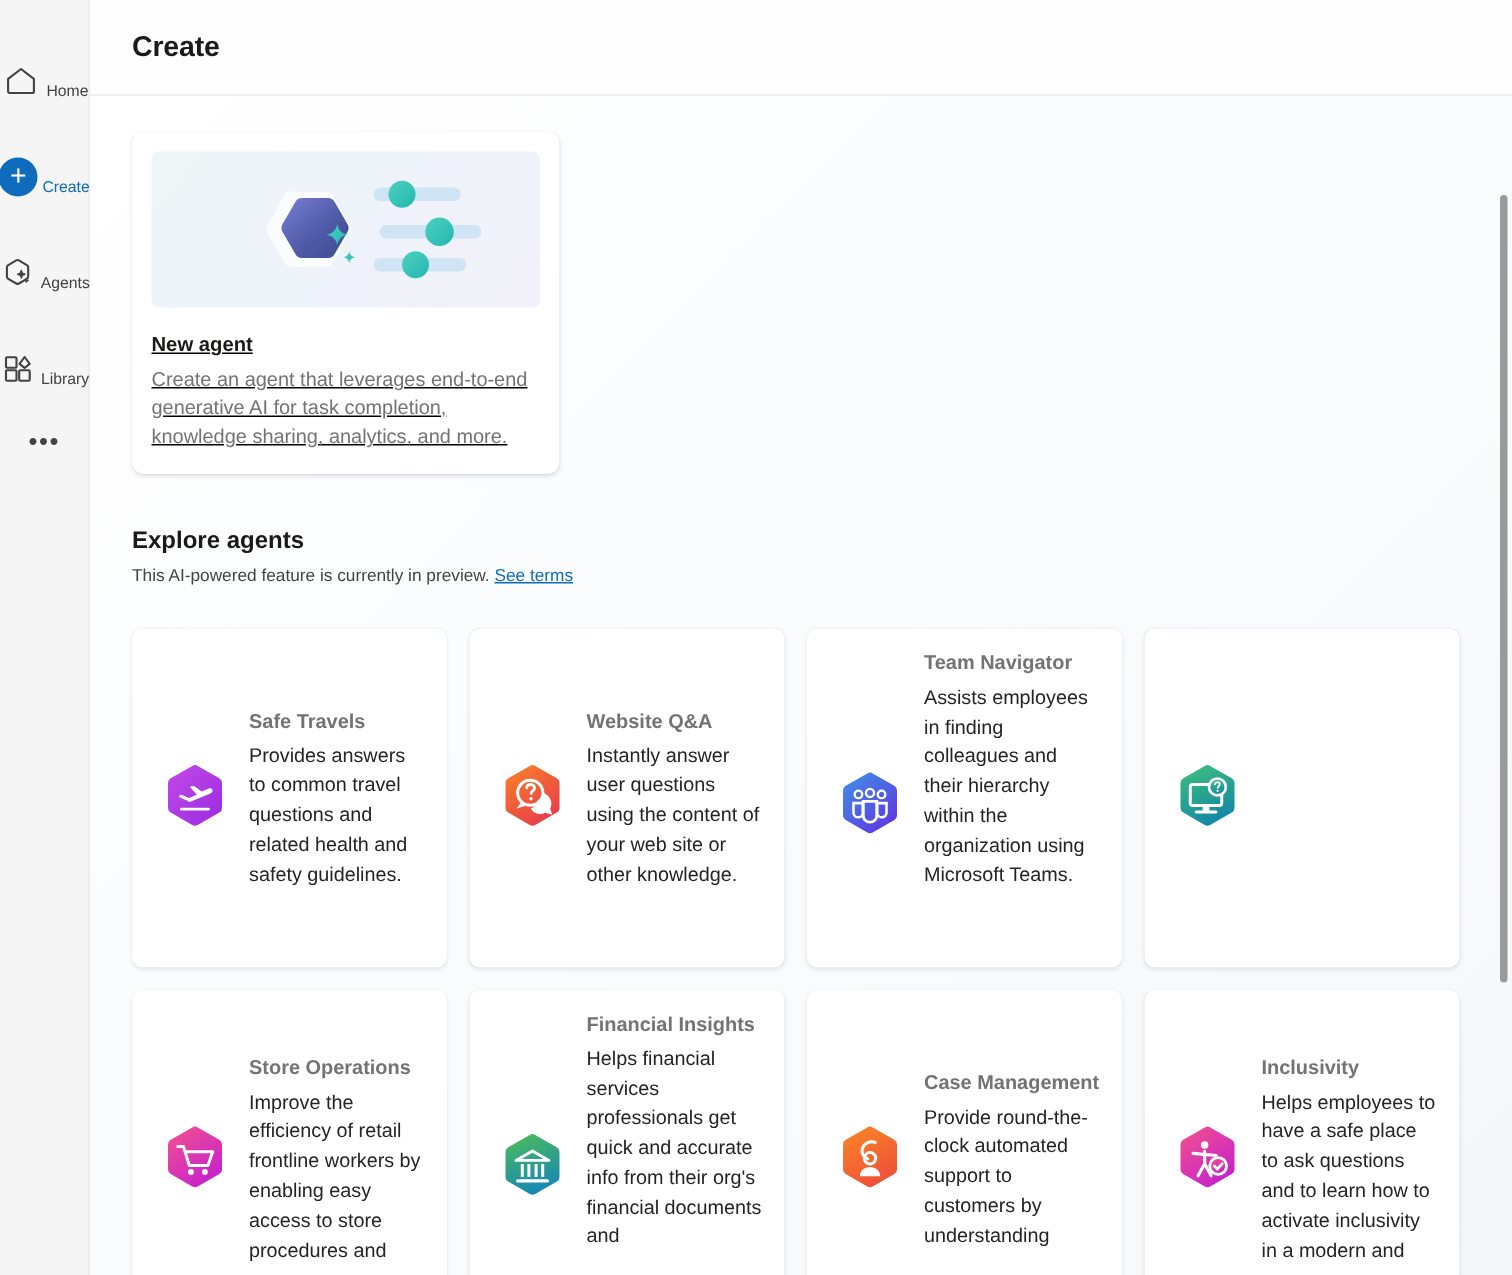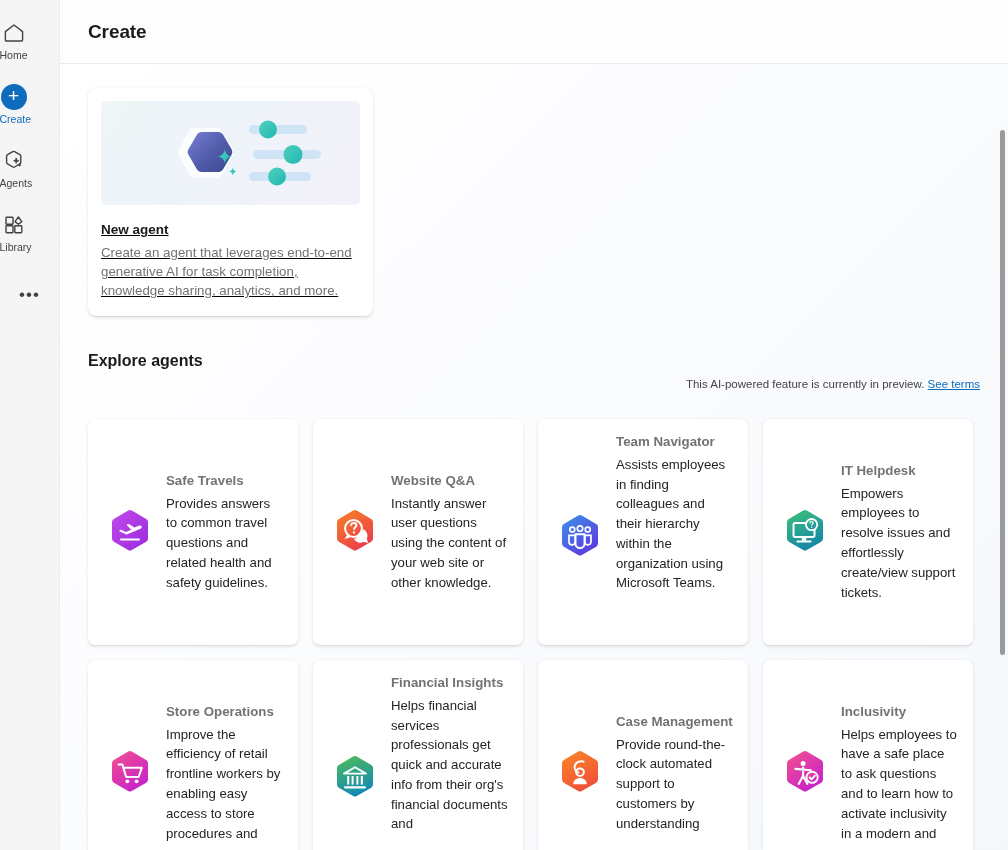--- a/index.html
+++ b/index.html
@@ -15,21 +15,21 @@
   .rail {
     width: 60px; height: 850px;
     background: #f5f5f5;
     border-right: 1px solid #ebebeb;
     display: flex; flex-direction: column; align-items: center;
     padding-top: 12px;
     flex: 0 0 60px;
   }
   .rail-item {
     width: 60px; height: 56px;
-    display: flex; flex-direction: column; align-items: flex-start; justify-content: center;
+    display: flex; flex-direction: row; align-items: flex-end; justify-content: center;
     gap: 3px; cursor: pointer; margin-bottom: 8px;
   }
   .rail-glyph { width: 28px; height: 28px; display: flex; align-items: center; justify-content: center; }
   .rail-label { font-size: 10.5px; color: #424242; line-height: 1.1; }
   .rail-item.active .rail-label { color: #0f6cbd; }
   .rail-more { margin-top: 10px; font-size: 17px; color: #424242; letter-spacing: 1px;
                width: 60px; height: 34px; display:flex; align-items:center; justify-content:center; cursor:pointer;}
   .create-badge {
     width: 26px; height: 26px; border-radius: 50%;
     background: #0f6cbd; color: #fff;
@@ -62,21 +62,21 @@
   .newagent-hero {
     height: 104px; border-radius: 5px; position: relative; overflow: hidden;
     background: linear-gradient(130deg,#eef6f7 0%,#eef3fa 45%,#f3f1fa 100%);
   }
   .newagent-title { font-size: 13.5px; font-weight: 600; color: #1b1a19; margin: 17px 0 6px 0; }
   .newagent-desc { font-size: 13.3px; color: #737373; line-height: 1.44; }
 
   
   .explore-head { margin-top: 36px; }
   .explore-title { font-size: 16px; font-weight: 700; color: #1b1a19; }
-  .explore-sub { font-size: 11.5px; color: #434343; margin-top: 8px; text-align: right; }
+  .explore-sub { font-size: 11.5px; color: #434343; margin-top: 8px; }
   .explore-sub a { color: #0f6cbd; text-decoration: underline; }
 
   .grid { margin-top: 29px; display: grid; grid-template-columns: repeat(4, 210px); gap: 15px; }
   .agent-card {
     background: #fff; border-radius: 7px;
     box-shadow: 0 1.6px 3.6px rgba(0,0,0,.085), 0 .3px .9px rgba(0,0,0,.06);
     height: 226px; display: flex; align-items: center; gap: 10px;
     padding: 14px 14px 14px 16px; cursor: pointer; overflow: hidden;
   }
   .agent-icon { flex: 0 0 52px; width: 52px; height: 52px; }
@@ -267,24 +267,20 @@
                   </defs>
                 <path d="M24.2 4.6a3.6 3.6 0 0 1 3.6 0l14.4 8.3a3.6 3.6 0 0 1 1.8 3.1v16.6a3.6 3.6 0 0 1-1.8 3.1l-14.4 8.3a3.6 3.6 0 0 1-3.6 0L9.8 35.7A3.6 3.6 0 0 1 8 32.6V16a3.6 3.6 0 0 1 1.8-3.1z" fill="url(#g3)"></path>
                 <rect x="14.5" y="17" width="21" height="14" rx="1.7" fill="none" stroke="#fff" stroke-width="2"></rect>
                 <rect x="22.8" y="31.4" width="4.4" height="3.4" fill="#fff"></rect>
                 <rect x="17.4" y="34.4" width="15.2" height="2" rx="1" fill="#fff"></rect>
                 <circle cx="32.6" cy="18.6" r="5.6" fill="url(#g3)" stroke="#fff" stroke-width="1.8"></circle>
                 <path d="M30.9 16.9c.1-.9.8-1.4 1.7-1.4.9 0 1.6.6 1.6 1.4 0 1.2-1.4 1.3-1.4 2.3" stroke="#fff" stroke-width="1.2" stroke-linecap="round" fill="none"></path>
                 <circle cx="32.7" cy="21.2" r="0.75" fill="#fff"></circle>
               </svg>
             </span>
-            <span class="agent-body">
-              <span class="agent-name" style="display:block">IT Helpdesk</span>
-              <span class="agent-desc" style="display:block">Empowers employees to resolve issues and effortlessly create/view support tickets.</span>
-            </span>
           </div>
 
           <div class="agent-card">
             <span class="agent-icon">
               <svg width="52" height="52" viewBox="0 0 52 52" fill="none">
                 <defs>
                     <linearGradient id="g4" x1="0.1" y1="0" x2="0.8" y2="1">
                   <stop offset="0%" stop-color="#f2508f"></stop>
                       <stop offset="100%" stop-color="#c41fd0"></stop>
                     </linearGradient>

